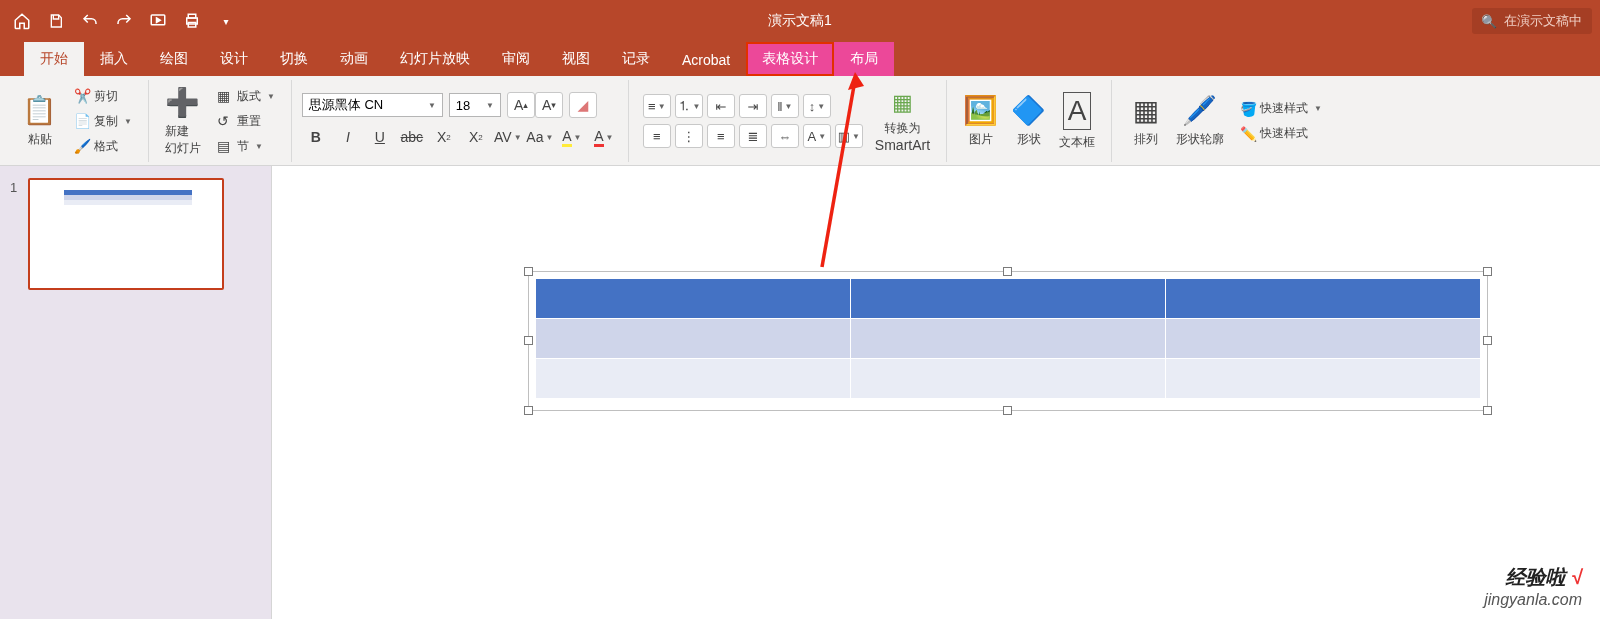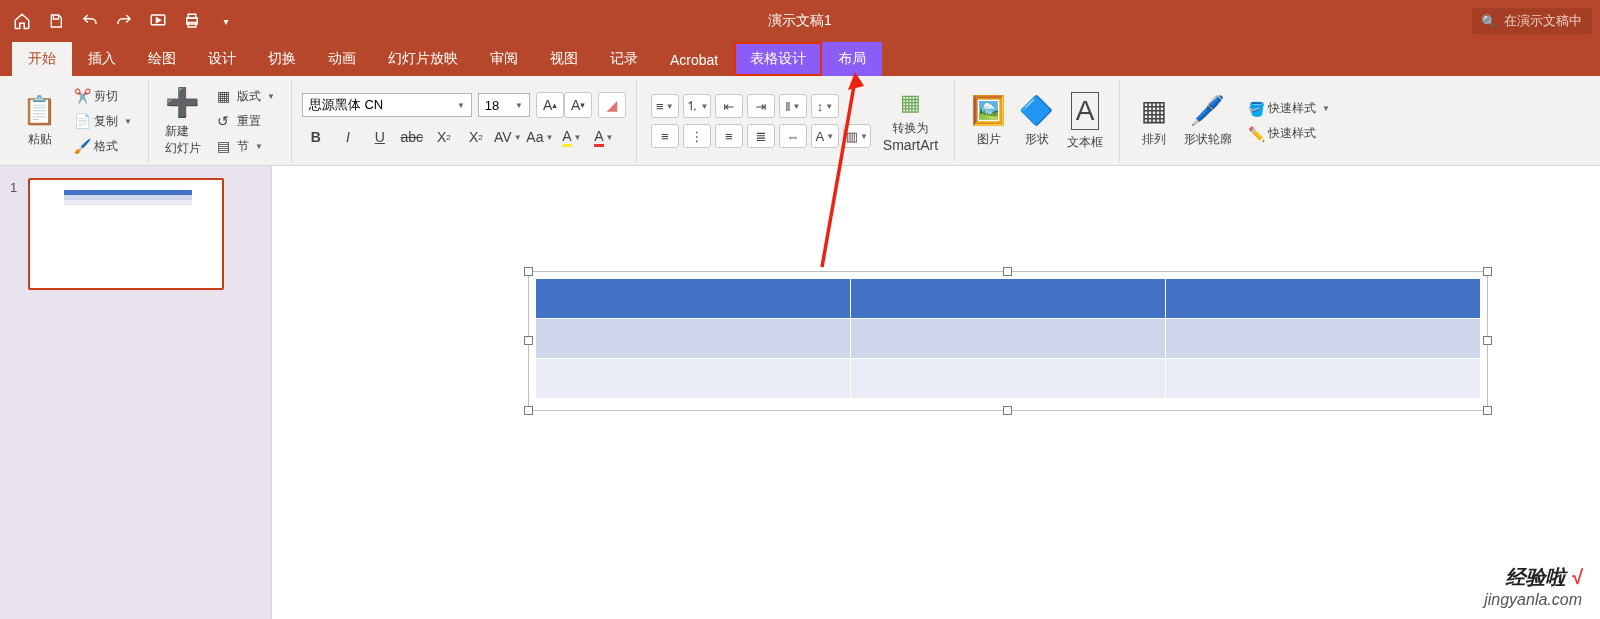--- a/index.html
+++ b/index.html
@@ -7,39 +7,39 @@
 
 
 .titlebar { height: 42px; background: #b7472a; display: flex; align-items: center; padding: 0 8px; color: #fff; position: relative; }
 .titlebar .qat { display: flex; gap: 6px; align-items: center; }
 .titlebar .qat-btn { width: 28px; height: 28px; display: flex; align-items: center; justify-content: center; border-radius: 2px; cursor: pointer; }
 .titlebar .title-center { position: absolute; left: 50%; transform: translateX(-50%); font-size: 14px; }
 .titlebar .search-box { margin-left: auto; display: flex; align-items: center; background: #a53e24; padding: 4px 10px; border-radius: 3px; font-size: 13px; color: #f0cfc5; }
 .titlebar .search-box span.icon { margin-right: 6px; }
 
 
-.tabs { height: 34px; background: #b7472a; display: flex; align-items: flex-end; padding: 0 12px; }
+.tabs { height: 34px; background: #b7472a; display: flex; align-items: flex-end; padding: 0 24px; }
 .tab { padding: 8px 16px; color: #fff; font-size: 14px; cursor: pointer; border-radius: 0; position: relative; }
 .tab.active { background: #f3f2f1; color: #b7472a; }
-.tab.contextual { background: #8b5cf6; margin-top: 16px; }
+.tab.contextual { background: #ec4899; margin-top: 16px; }
 .tab.highlighted { outline: 2px solid #e23000; outline-offset: -2px; }
 
 
 .ribbon { height: 90px; background: #f3f2f1; border-bottom: 1px solid #d5d5d5; display: flex; padding: 4px 6px; }
 .group { display: flex; flex-direction: row; align-items: center; padding: 0 10px; border-right: 1px solid #d9d9d9; height: 82px; }
 .group:last-child { border-right: none; }
 .big-btn { display: flex; flex-direction: column; align-items: center; justify-content: center; padding: 4px 6px; cursor: pointer; border-radius: 3px; font-size: 12px; color: #444; min-width: 48px; height: 78px; }
 .big-btn .icon { font-size: 28px; margin-bottom: 4px; }
 .small-col { display: flex; flex-direction: column; gap: 2px; margin-left: 4px; }
 .small-btn { display: flex; align-items: center; font-size: 12px; color: #444; padding: 3px 6px; cursor: pointer; border-radius: 3px; gap: 4px; }
 .small-btn .icon { font-size: 14px; width: 16px; display: inline-block; }
 .dd-arrow { font-size: 8px; color: #666; margin-left: 2px; }
 
 .font-select { height: 24px; border: 1px solid #b5b5b5; background: #fff; font-size: 13px; padding: 2px 6px; display: flex; align-items: center; justify-content: space-between; cursor: pointer; }
-.font-name { width: 170px; }
+.font-name { width: 141px; }
 .font-size { width: 52px; margin-left: 6px; }
 .font-row { display: flex; align-items: center; margin-bottom: 6px; }
 .font-col { display: flex; flex-direction: column; }
 .fmt-row { display: flex; gap: 4px; }
 .fmt-btn { width: 28px; height: 26px; display: flex; align-items: center; justify-content: center; cursor: pointer; border-radius: 3px; font-size: 14px; color: #444; border:1px solid transparent; }
 .fmt-btn.box { border:1px solid #c8c8c8; background:#fff;}
 .para-col { display:flex; flex-direction:column; gap:6px; margin-left:4px;}
 .para-row { display:flex; gap:4px;}
 .pbtn { width:28px; height:24px; display:flex; align-items:center; justify-content:center; cursor:pointer; border-radius:3px; font-size:13px; color:#444; border:1px solid #c8c8c8; background:#fff;}
 

